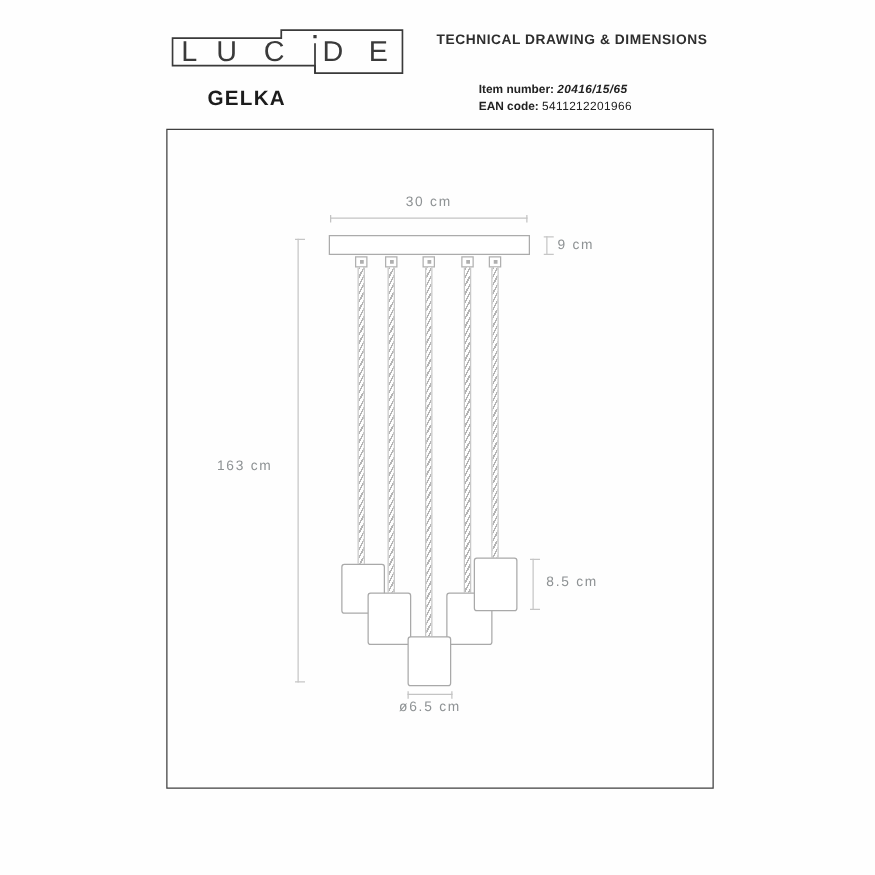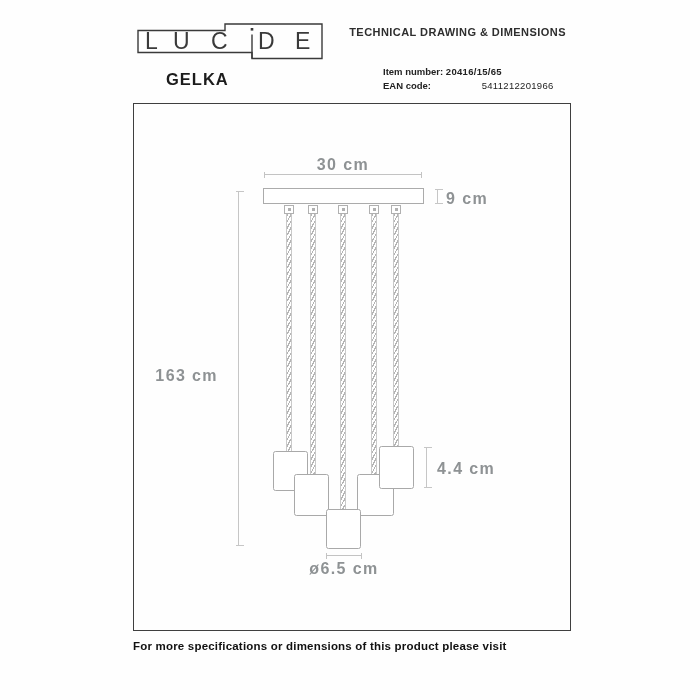--- a/index.html
+++ b/index.html
@@ -12,29 +12,29 @@
   .doc-type{
     position:absolute;top:26px;right:134px;font-size:11px;font-weight:bold;
     letter-spacing:.45px;color:#2e2e2e;
   }
   .product-title{
     position:absolute;left:138px;top:70px;font-size:16.5px;font-weight:bold;
     letter-spacing:1px;color:#1c1c1c;margin-left:28px;
   }
   .item-block{position:absolute;left:343px;top:65px;font-size:9.5px;line-height:13.5px;color:#222;}
   .item-block .lbl{font-weight:bold;padding-left:40px;}
-  .item-block .val-bold{font-weight:bold;letter-spacing:.3px;}
-  .item-block .val{font-weight:normal;letter-spacing:.3px;margin-left:48px;}
+  .item-block .val-bold{font-weight:bold;letter-spacing:.3px;font-style:italic;}
+  .item-block .val{font-weight:normal;letter-spacing:.3px;}
   
   .frame{
     position:absolute;left:133px;top:103px;width:436px;height:526px;
     border:1.5px solid #3f3f3f;background:#fefefe;
   }
   .dim-label{
-    position:absolute;color:#8e9294;font-size:16px;letter-spacing:1.4px;white-space:nowrap;font-weight:bold;
+    position:absolute;color:#8e9294;font-size:11px;letter-spacing:1.4px;white-space:nowrap;
   }
   .center{text-align:center;}
   .right{text-align:right;}
   
   .dim-h{position:absolute;height:0;border-top:1px solid #c3c3c3;}
   .dim-h::before,.dim-h::after{content:"";position:absolute;top:-3px;width:1px;height:6px;background:#c3c3c3;}
   .dim-h::before{left:0;}
   .dim-h::after{right:0;}
   
   .dim-v{position:absolute;width:0;border-left:1px solid #c6c6c6;}
@@ -123,21 +123,20 @@
     <div class="cord" style="left:237px;height:260px;"></div>
     <div class="cord" style="left:259px;height:232px;"></div>
 
     <div class="shade" style="left:139px;top:347px;width:33px;height:38px;"></div>
     <div class="shade" style="left:160px;top:370px;width:33px;height:40px;"></div>
     <div class="shade" style="left:223px;top:370px;width:35px;height:40px;"></div>
     <div class="shade" style="left:245px;top:342px;width:33px;height:41px;"></div>
     <div class="shade" style="left:192px;top:405px;width:33px;height:38px;"></div>
 
     <div class="dim-v" style="left:292px;top:343px;height:41px;"></div>
-    <div class="dim-label" style="left:303px;top:356px;">4.4 cm</div>
+    <div class="dim-label" style="left:303px;top:356px;">8.5 cm</div>
 
     <div class="dim-h" style="left:192px;top:451px;width:36px;"></div>
     <div class="dim-label center" style="left:160px;top:456px;width:100px;">ø6.5 cm</div>
   </div>
 
-  <div class="footer-note">For more specifications or dimensions of this product please visit</div>
 
 </div>
 
 </body></html>

